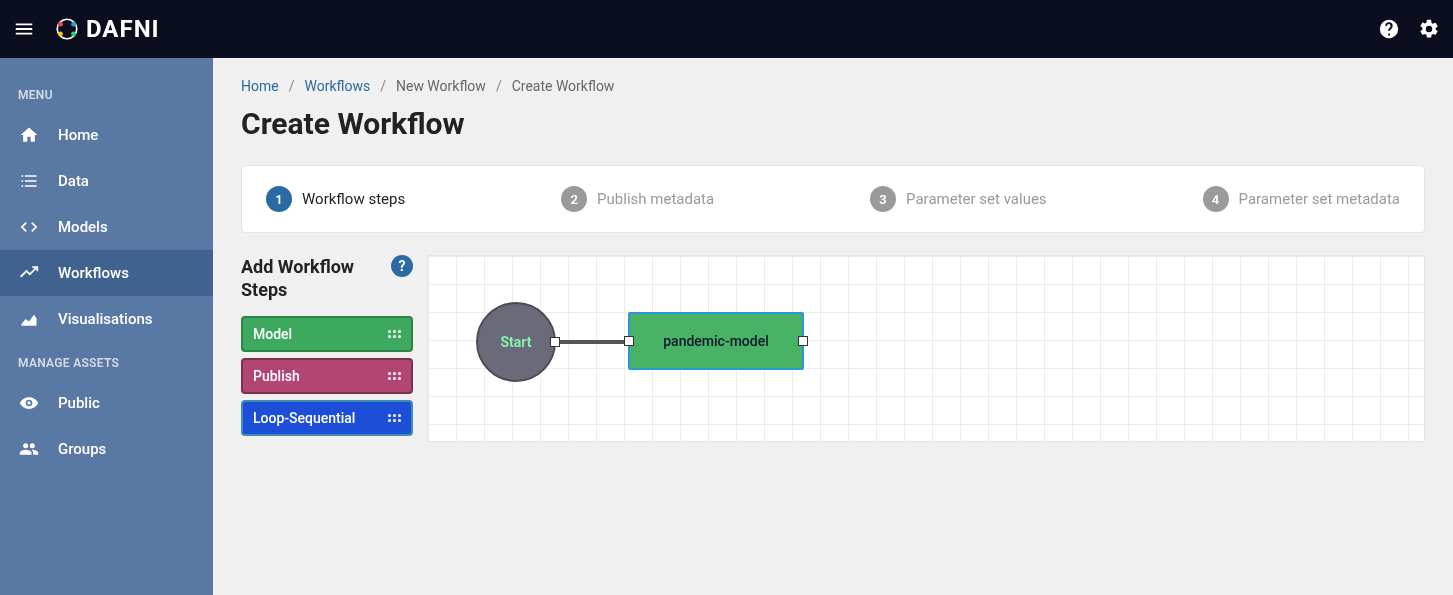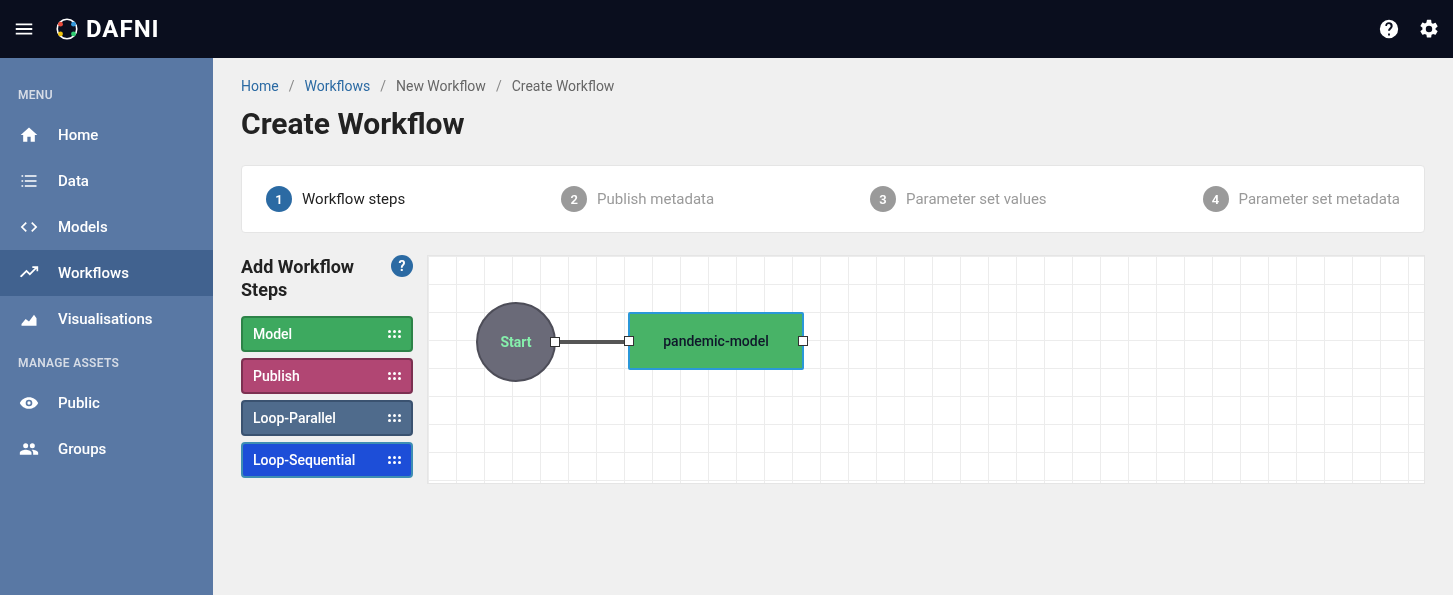--- a/index.html
+++ b/index.html
@@ -216,31 +216,20 @@
               <span></span>
               <span></span>
               <span></span>
               <span></span>
               <span></span>
               <span></span>
             </span>
         </div>
         <div class="chip chip-publish">
           <span>Publish</span>
-          <span class="grip">
-              <span></span>
-              <span></span>
-              <span></span>
-              <span></span>
-              <span></span>
-              <span></span>
-            </span>
-        </div>
-        <div class="chip chip-loop-par">
-          <span>Loop-Parallel</span>
           <span class="grip">
               <span></span>
               <span></span>
               <span></span>
               <span></span>
               <span></span>
               <span></span>
             </span>
         </div>
         <div class="chip chip-loop-seq">

